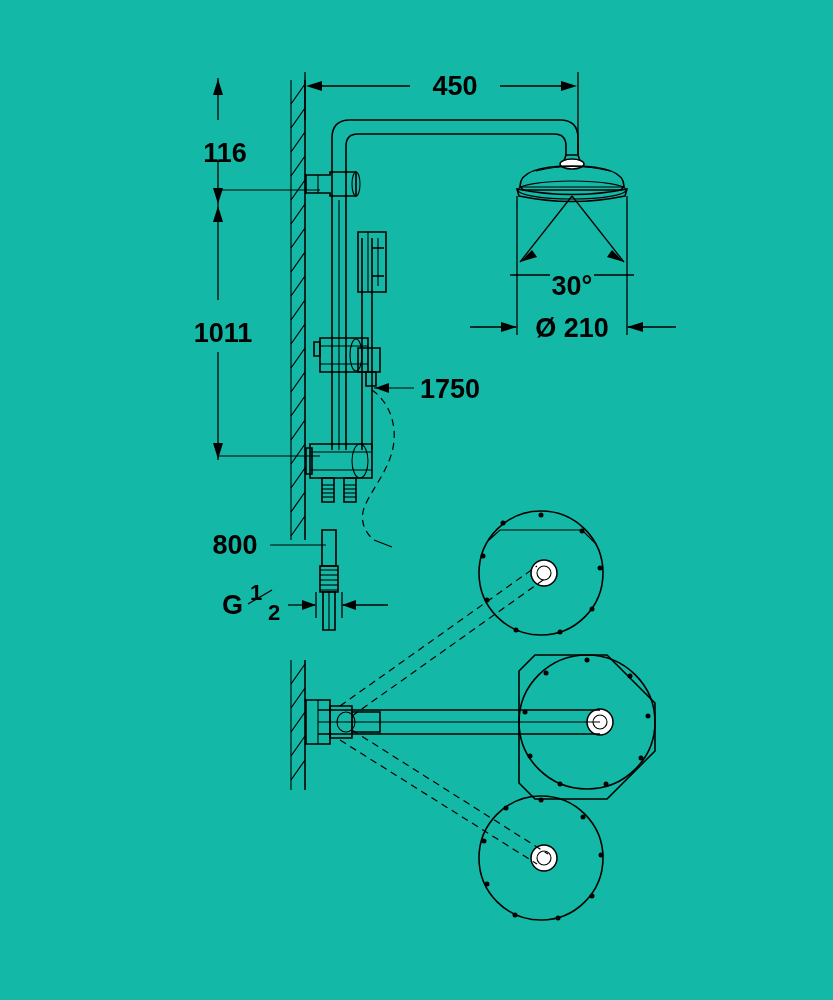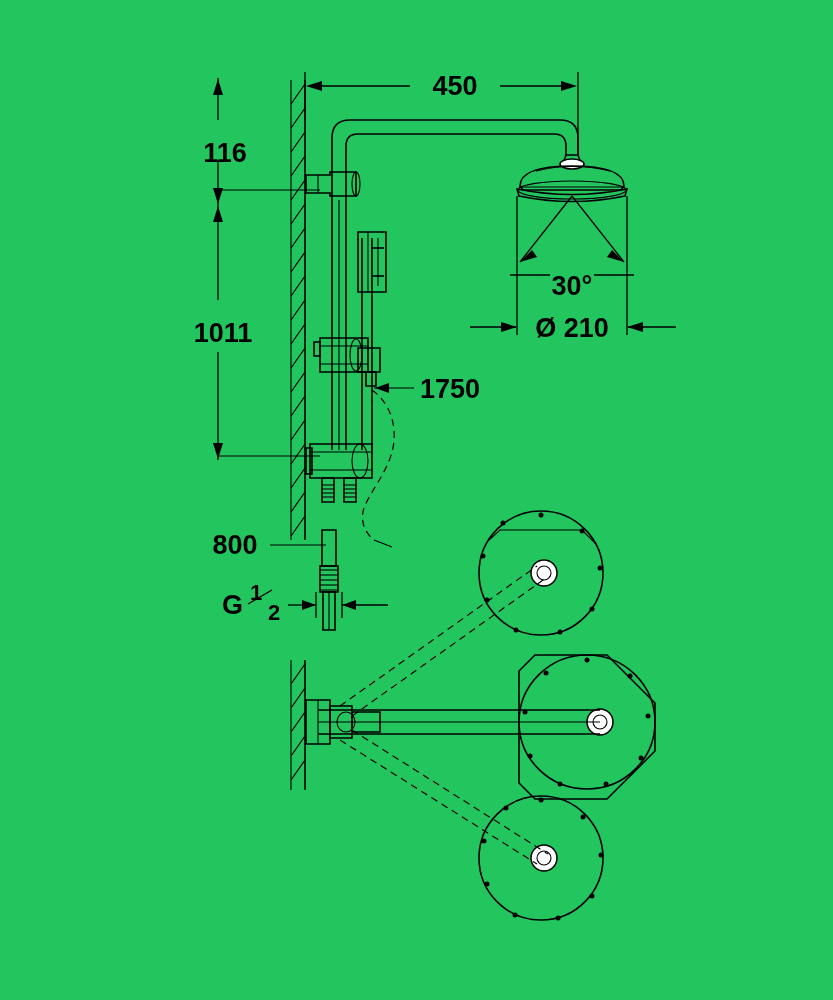--- a/index.html
+++ b/index.html
@@ -8,21 +8,21 @@
     background: #ffffff;
   }
   body {
     font-family: "Liberation Sans", sans-serif;
     color: #000000;
   }
   #sheet {
     position: relative;
     width: 833px;
     height: 1000px;
-    background: #22c55e;
+    background: #14b8a6;
     overflow: hidden;
   }
   #sheet svg {
     position: absolute;
     top: 0;
     left: 0;
   }
   .dim-text {
     font-family: "Liberation Sans", sans-serif;
     font-size: 27px;

